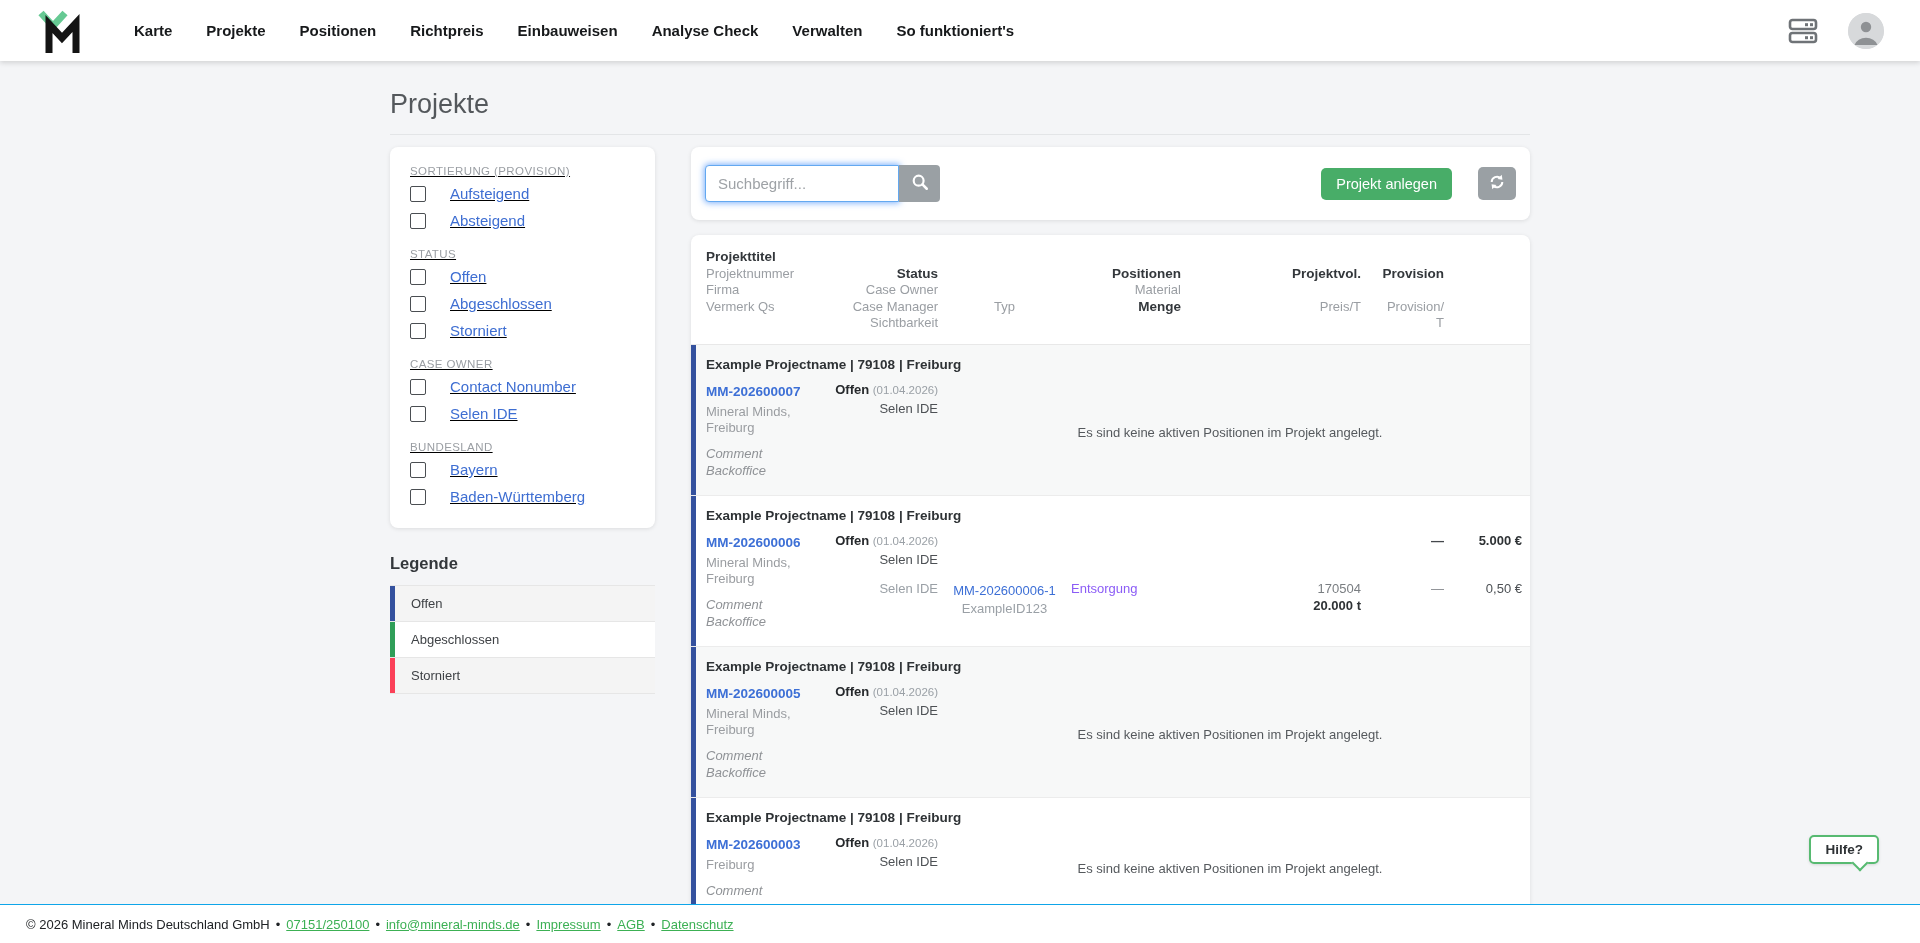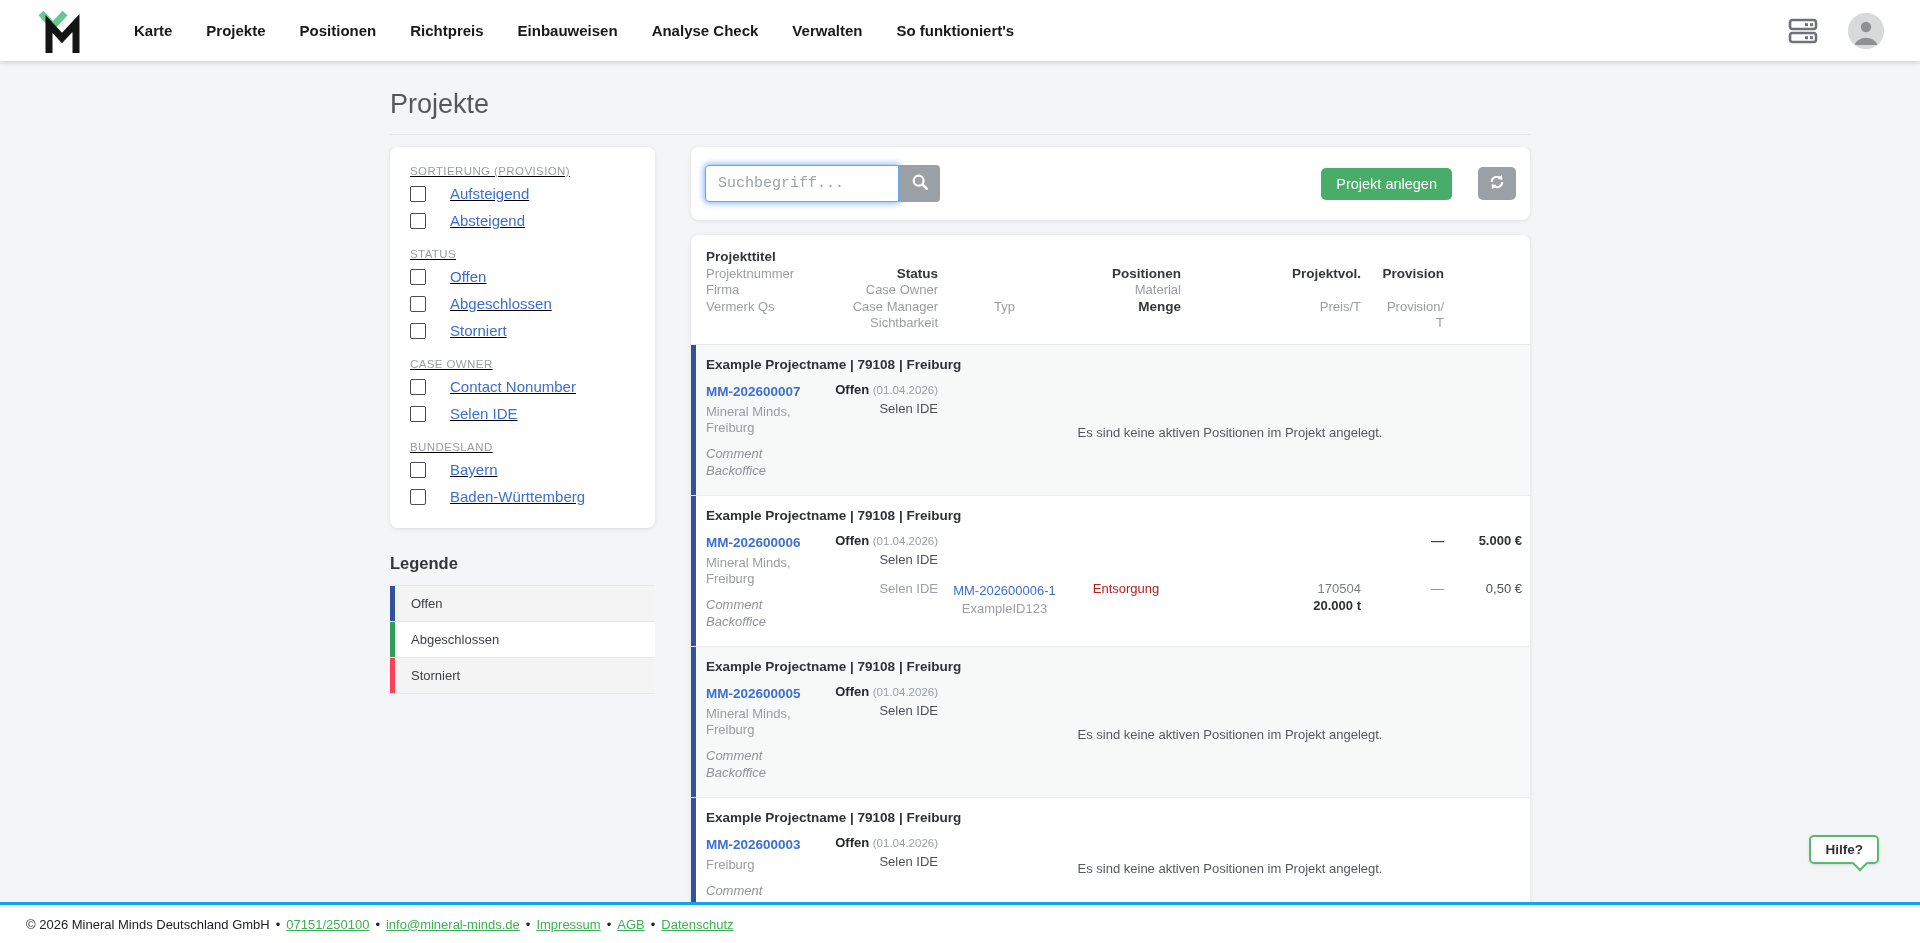--- a/index.html
+++ b/index.html
@@ -39,21 +39,21 @@
   .legend-row.alt{background:#fff;}
   .legend-bar{width:5px;align-self:stretch;flex:none;}
   .legend-label{font-size:13px;color:#3f4246;padding-left:16px;}
 
   
   .toolbar-card{background:#fff;border-radius:8px;box-shadow:0 1px 4px rgba(0,0,0,.10);
                 padding:18px 14px;display:flex;align-items:center;justify-content:space-between;}
   .search-group{display:flex;align-items:stretch;}
   .search-input{width:168px;height:35px;border:1px solid #63a8f0;border-radius:4px 0 0 4px;
                 box-shadow:0 0 6px 1px rgba(80,150,250,.75);padding:0 12px;font-size:15px;color:#2e3235;
-                outline:none;font-family:Liberation Mono, monospace;}
+                outline:none;font-family:Liberation Sans, sans-serif;}
   .search-input::placeholder{color:#9ea2a6;}
   .search-btn{width:41px;height:37px;background:#9aa0a4;border:none;border-radius:0 4px 4px 0;
               display:flex;align-items:center;justify-content:center;cursor:pointer;}
   .toolbar-right{display:flex;align-items:center;gap:26px;}
   .create-btn{color:#fff;font-size:14.5px;font-weight:400;border:none;border-radius:5px;
               padding:8px 15px;cursor:pointer;font-family:inherit;}
   .refresh-btn{width:38px;height:33px;background:#9aa0a4;border:none;border-radius:5px;
                display:flex;align-items:center;justify-content:center;cursor:pointer;}
 
   
@@ -83,28 +83,28 @@
   .powner{font-size:13px;color:#4d5155;margin-top:4px;}
   .pempty{grid-column:3/8;grid-row:1/span 3;align-self:center;text-align:center;
           font-size:13px;color:#55595d;padding-top:4px;}
   .pvF{grid-column:6;grid-row:1;text-align:right;font-size:13px;font-weight:700;color:#44484c;}
   .pvG{grid-column:7;grid-row:1;text-align:right;font-size:13px;font-weight:700;color:#2e3235;}
   .pcell{grid-row:2;margin-top:14px;}
   .pcM{grid-column:2;text-align:right;font-size:13px;color:#9aa0a6;}
   .pcC{grid-column:3;text-align:center;}
   .poslink{color:#3c6fd6;font-size:13px;text-decoration:none;cursor:pointer;display:inline-block;}
   .posid{font-size:13px;color:#9aa0a6;margin-top:2px;}
-  .pcD{grid-column:4;text-align:center;font-size:13px;color:#b91c1c;}
+  .pcD{grid-column:4;font-size:13px;color:#8b5cf6;}
   .pcE{grid-column:5;text-align:right;font-size:13px;color:#7a7e82;}
   .menge{font-weight:700;color:#2e3235;margin-top:2px;}
   .pcF{grid-column:6;text-align:right;font-size:13px;color:#84888c;}
   .pcG{grid-column:7;text-align:right;font-size:13px;color:#4d5155;}
 
   
-  .footer{position:absolute;left:0;right:0;bottom:0;height:38px;background:#fff;border-top:3px solid #0ea5e9;
+  .footer{position:absolute;left:0;right:0;bottom:0;height:38px;background:#fff;border-top:1px solid #0ea5e9;
           display:flex;align-items:center;justify-content:space-between;padding:0 26px;z-index:10;}
   .fleft{font-size:13px;color:#202326;display:flex;align-items:center;white-space:nowrap;}
   .fsep{margin:0 6px;color:#202326;}
   .flink{text-decoration:underline;cursor:pointer;}
   .fright{font-size:13px;color:#202326;white-space:nowrap;}
   .fright b{font-weight:700;}
 
   
   .help{position:absolute;right:41px;bottom:79px;background:#fff;border:2px solid #57ba71;border-radius:5px;
         padding:5px 14px;font-size:13.5px;font-weight:700;color:#2e3235;z-index:11;cursor:pointer;

